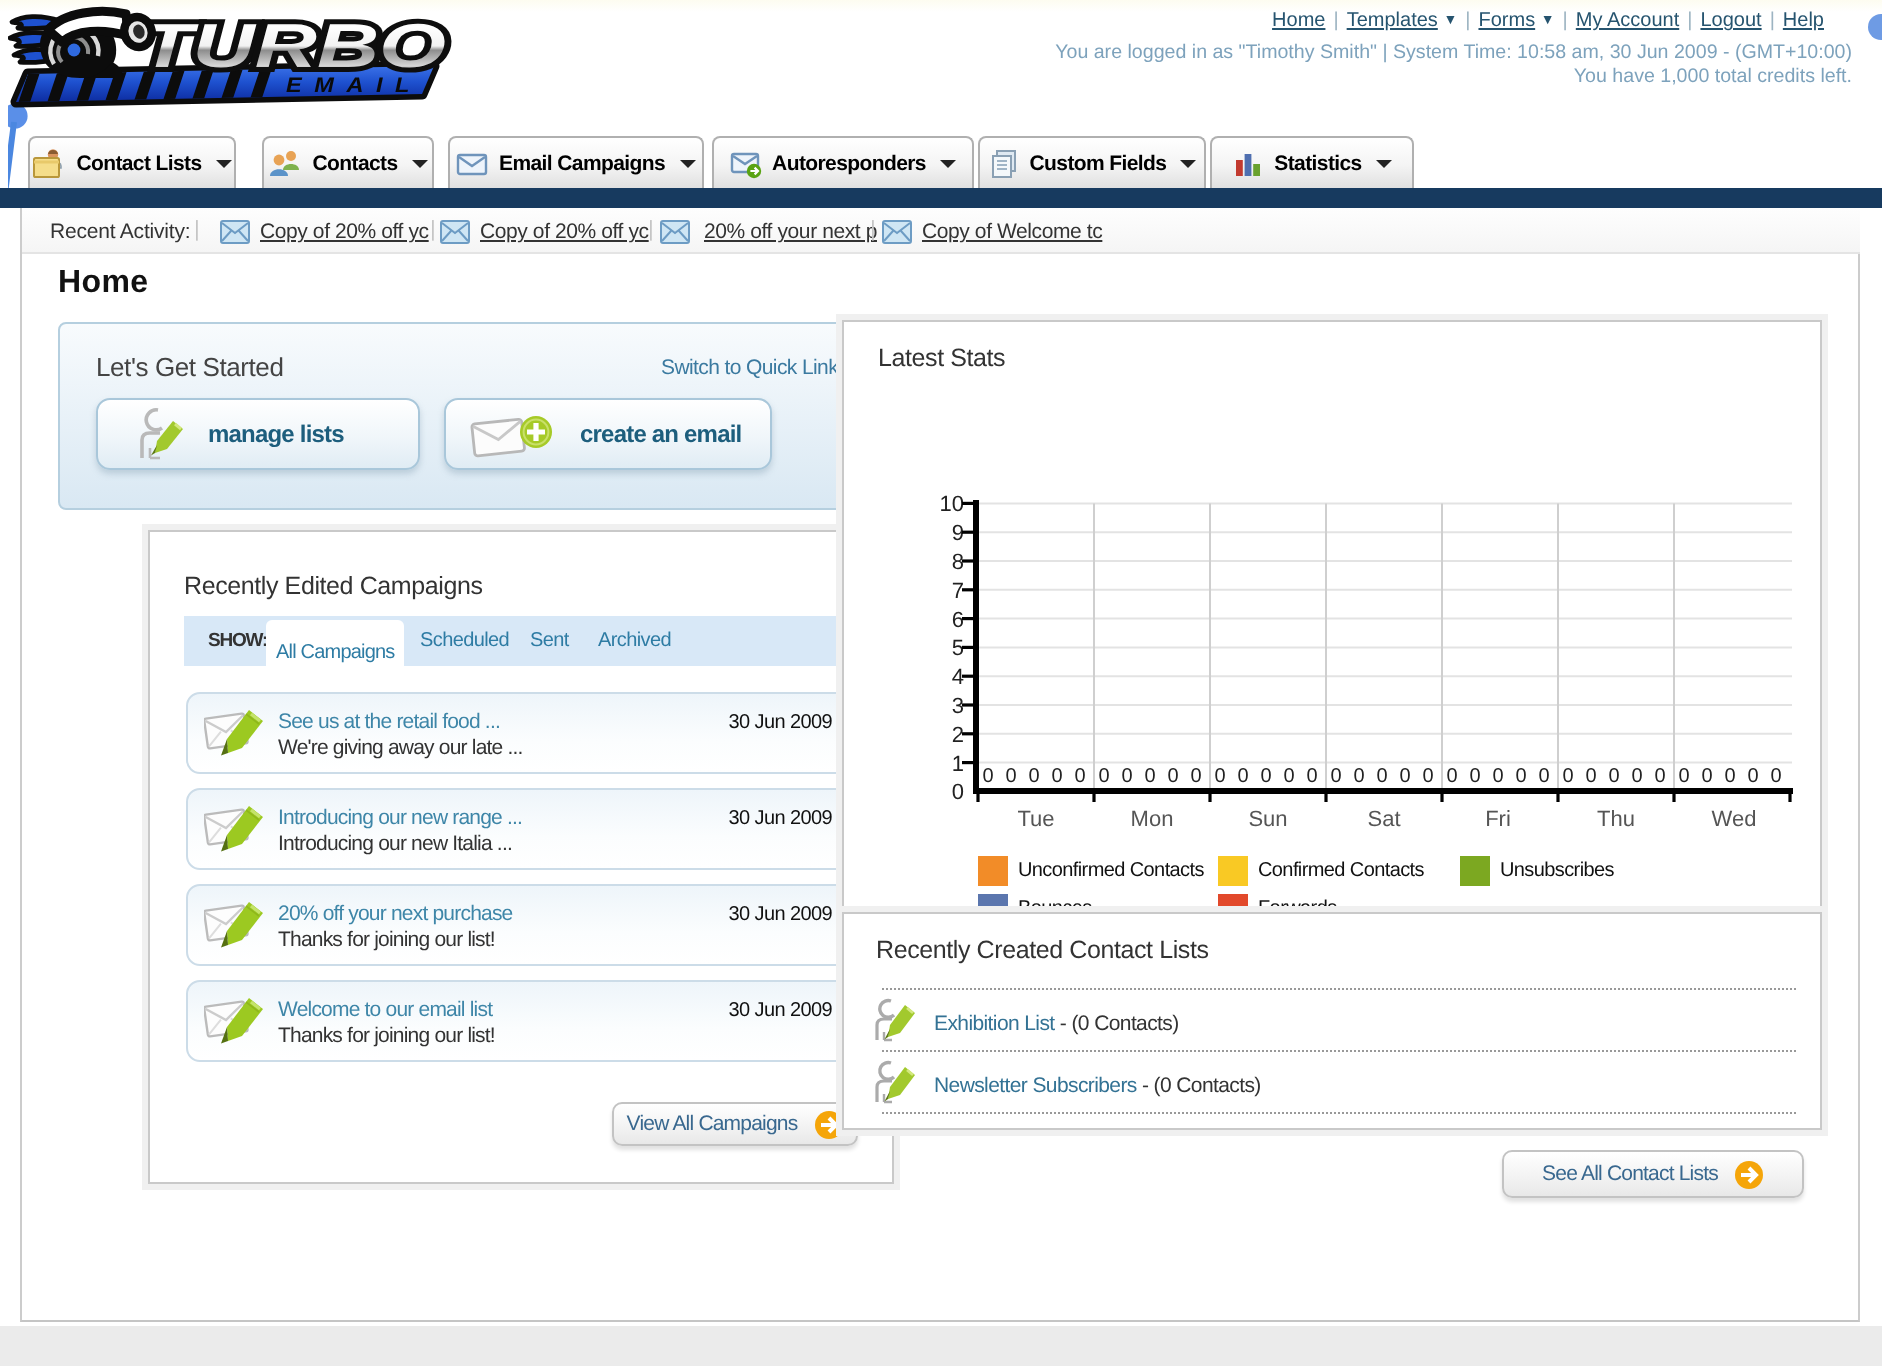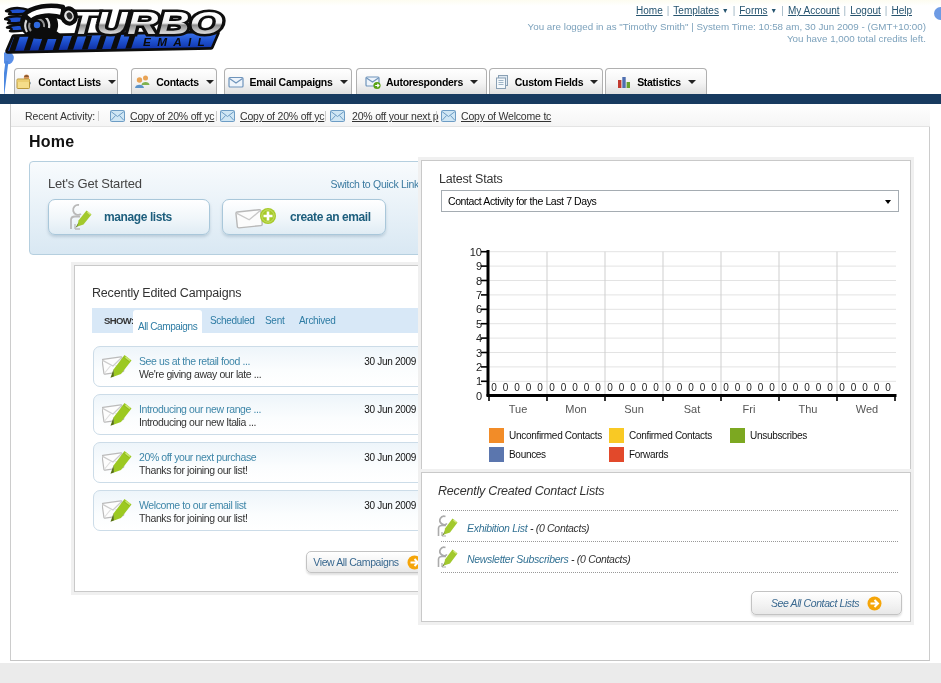--- a/index.html
+++ b/index.html
@@ -63,21 +63,21 @@
 
 #stats { left:421px; top:160px; width:490px; height:310px; }
 #sel { position:absolute; left:19px; top:29px; width:458px; height:22px; border:1px solid #a5acb2;
   background:#fff; font-size:10.5px; letter-spacing:-0.4px; color:#000; display:flex; align-items:center; padding-left:6px; }
 #sel .da { position:absolute; right:7px; top:9px; width:0; height:0; border-left:3.5px solid transparent; border-right:3.5px solid transparent; border-top:4.5px solid #000; }
 #chart { position:absolute; left:0; top:0; }
 .leg { position:absolute; font-size:10px; letter-spacing:-0.3px; color:#111; }
 .leg i { position:absolute; left:0; top:0; width:15px; height:15px; }
 .leg span { position:absolute; left:20px; top:2px; white-space:nowrap; }
 
-#rccl { left:421px; top:472px; width:490px; height:150px;font-style:italic; }
+#rccl { left:421px; top:456px; width:490px; height:109px; }
 .dotline { position:absolute; left:19px; width:457px; border-top:1px dotted #999; }
 .litem { position:absolute; left:14px; font-size:10.5px; letter-spacing:-0.3px; }
 .litem a { color:#337294; text-decoration:none; }
 .litem span { color:#333; }
 </style>
 </head>
 <body>
 <div class="abs" id="topline"></div>
 
 <svg class="abs" style="left:4px;top:3px" width="235" height="112" viewBox="0 0 235 112">
@@ -330,21 +330,20 @@
   <div class="gobtn" style="left:231px;top:285px;width:123px;height:22px">View All Campaigns
     <svg width="15" height="15" viewBox="0 0 15 15">
         <circle cx="7.5" cy="7.5" r="7" fill="#f5a509"></circle>
         <path d="M3.5,7.5 L10.5,7.5 M7.5,4 L11,7.5 L7.5,11" stroke="#fff" stroke-width="2" fill="none"></path>
       </svg>
   </div>
 </div>
 
 <div class="panel" id="stats">
   <span class="ptitle" style="left:17px;top:11px">Latest Stats</span>
-  <div id="sel">Contact Activity for the Last 7 Days<span class="da"></span></div>
   <svg id="chart" width="490" height="310" viewBox="0 0 490 310">
 
     <g stroke="#e3e3e3" stroke-width="1">
       <line x1="67" y1="90.7" x2="474" y2="90.7"></line>
         <line x1="67" y1="105.1" x2="474" y2="105.1"></line>
       <line x1="67" y1="119.5" x2="474" y2="119.5"></line>
         <line x1="67" y1="133.9" x2="474" y2="133.9"></line>
       <line x1="67" y1="148.3" x2="474" y2="148.3"></line>
         <line x1="67" y1="162.7" x2="474" y2="162.7"></line>
       <line x1="67" y1="177.1" x2="474" y2="177.1"></line>

